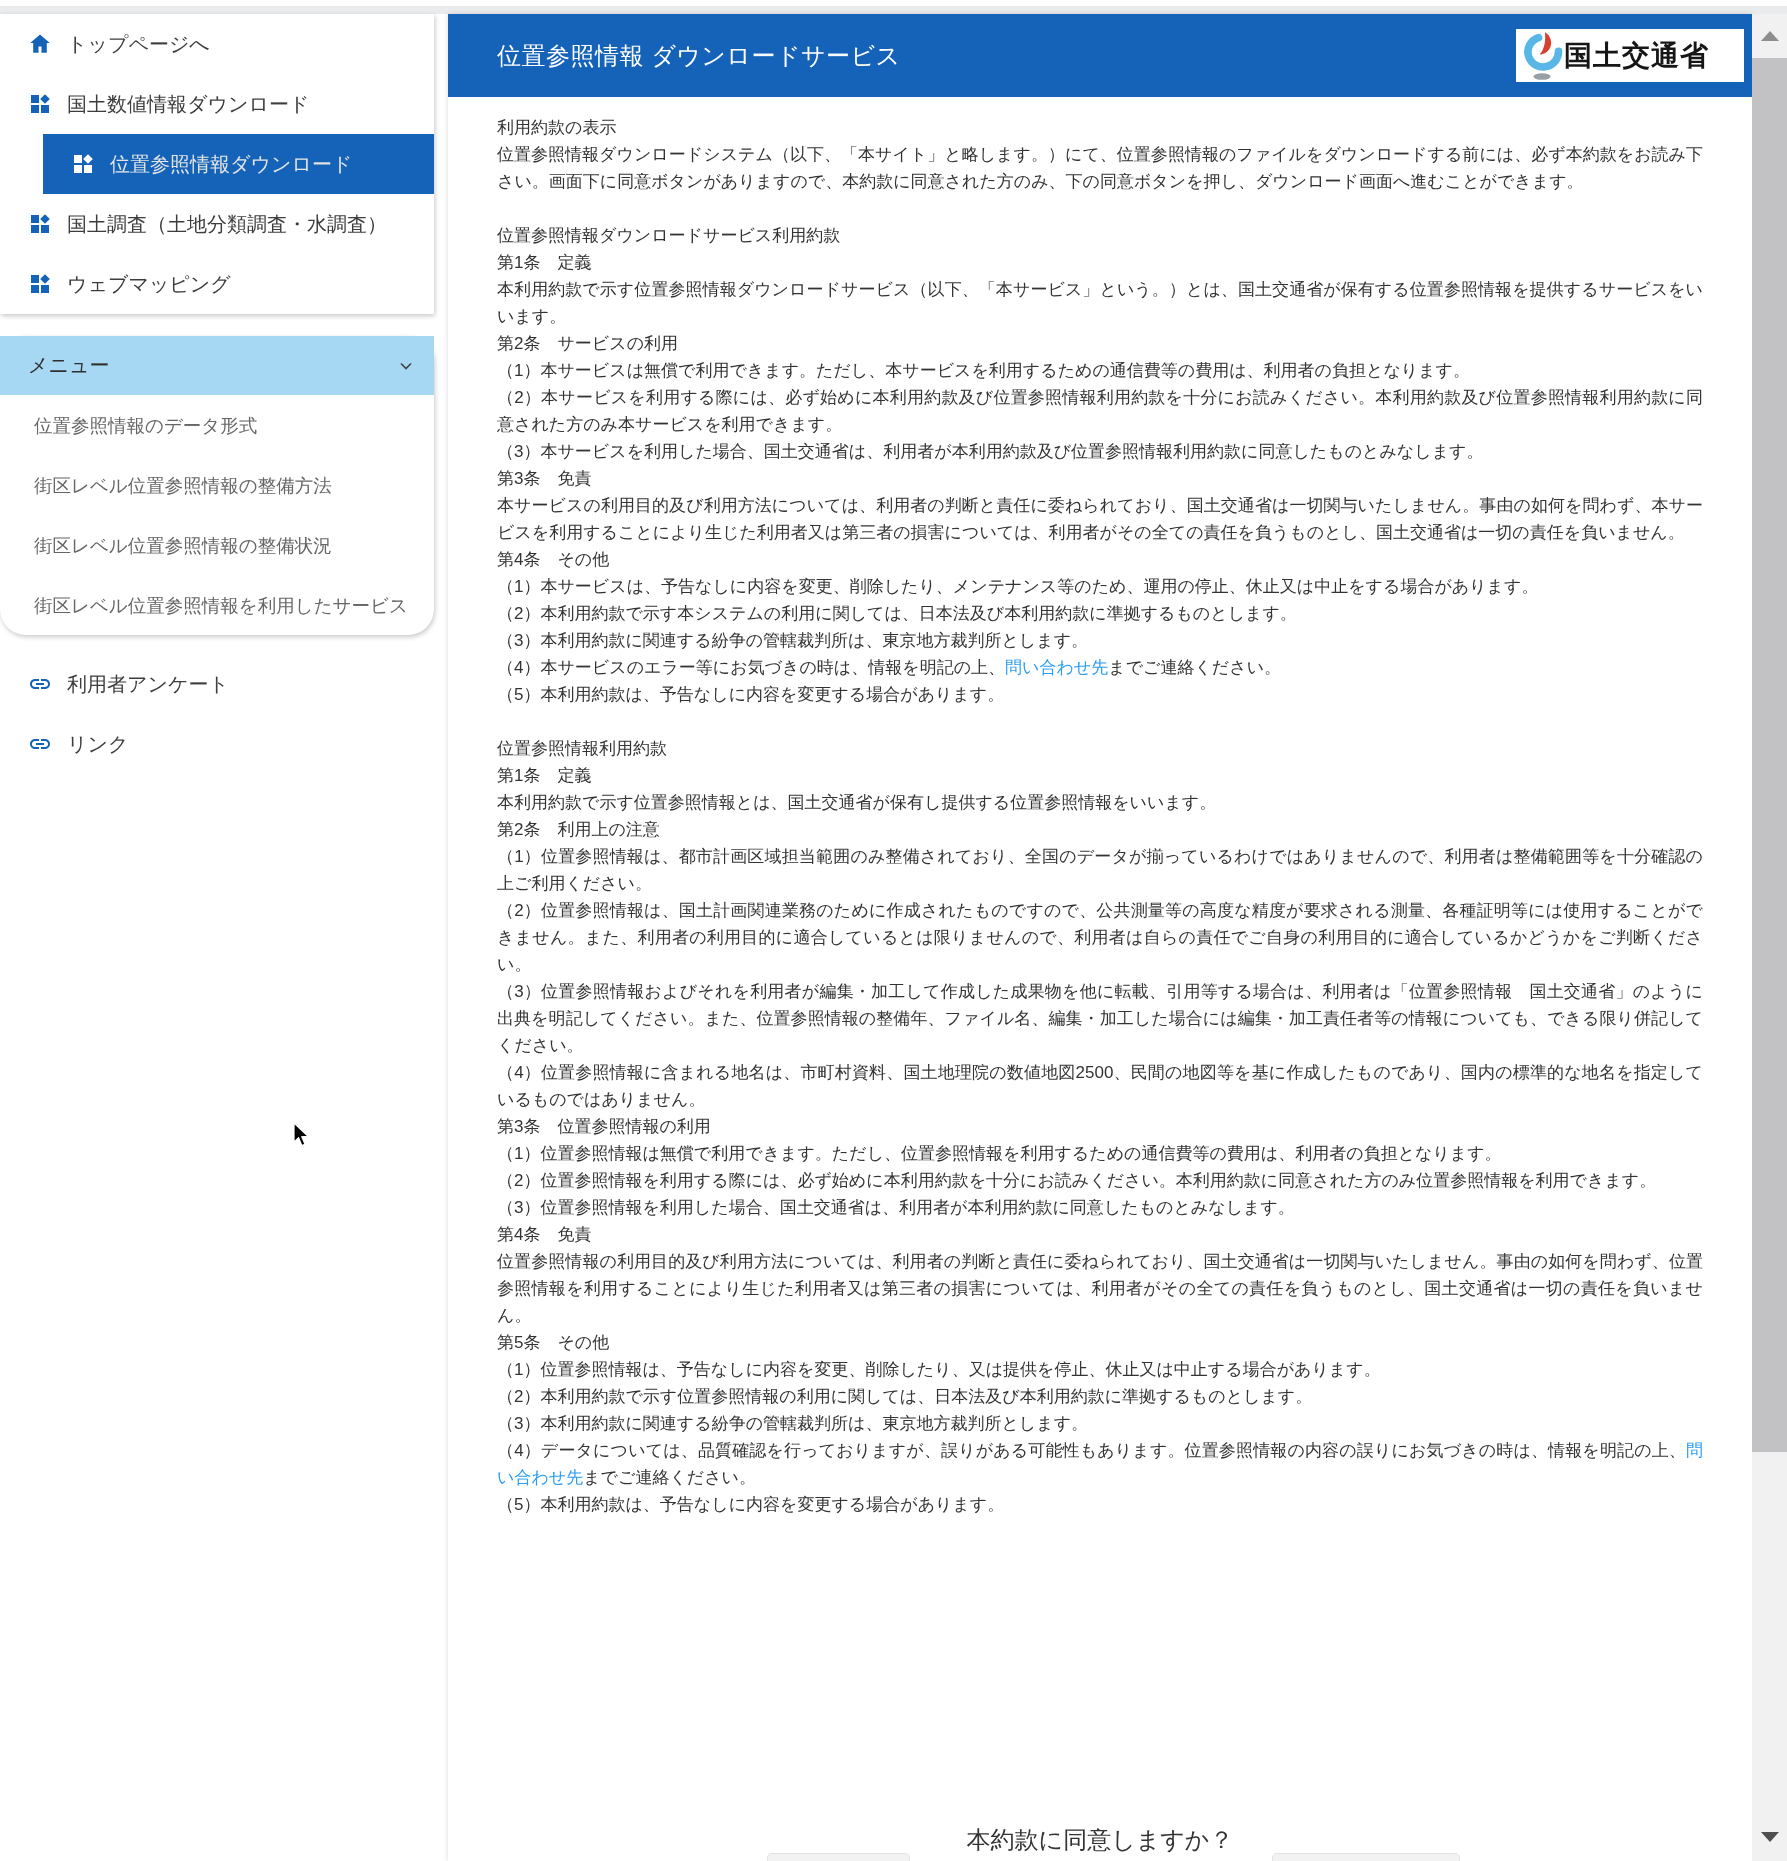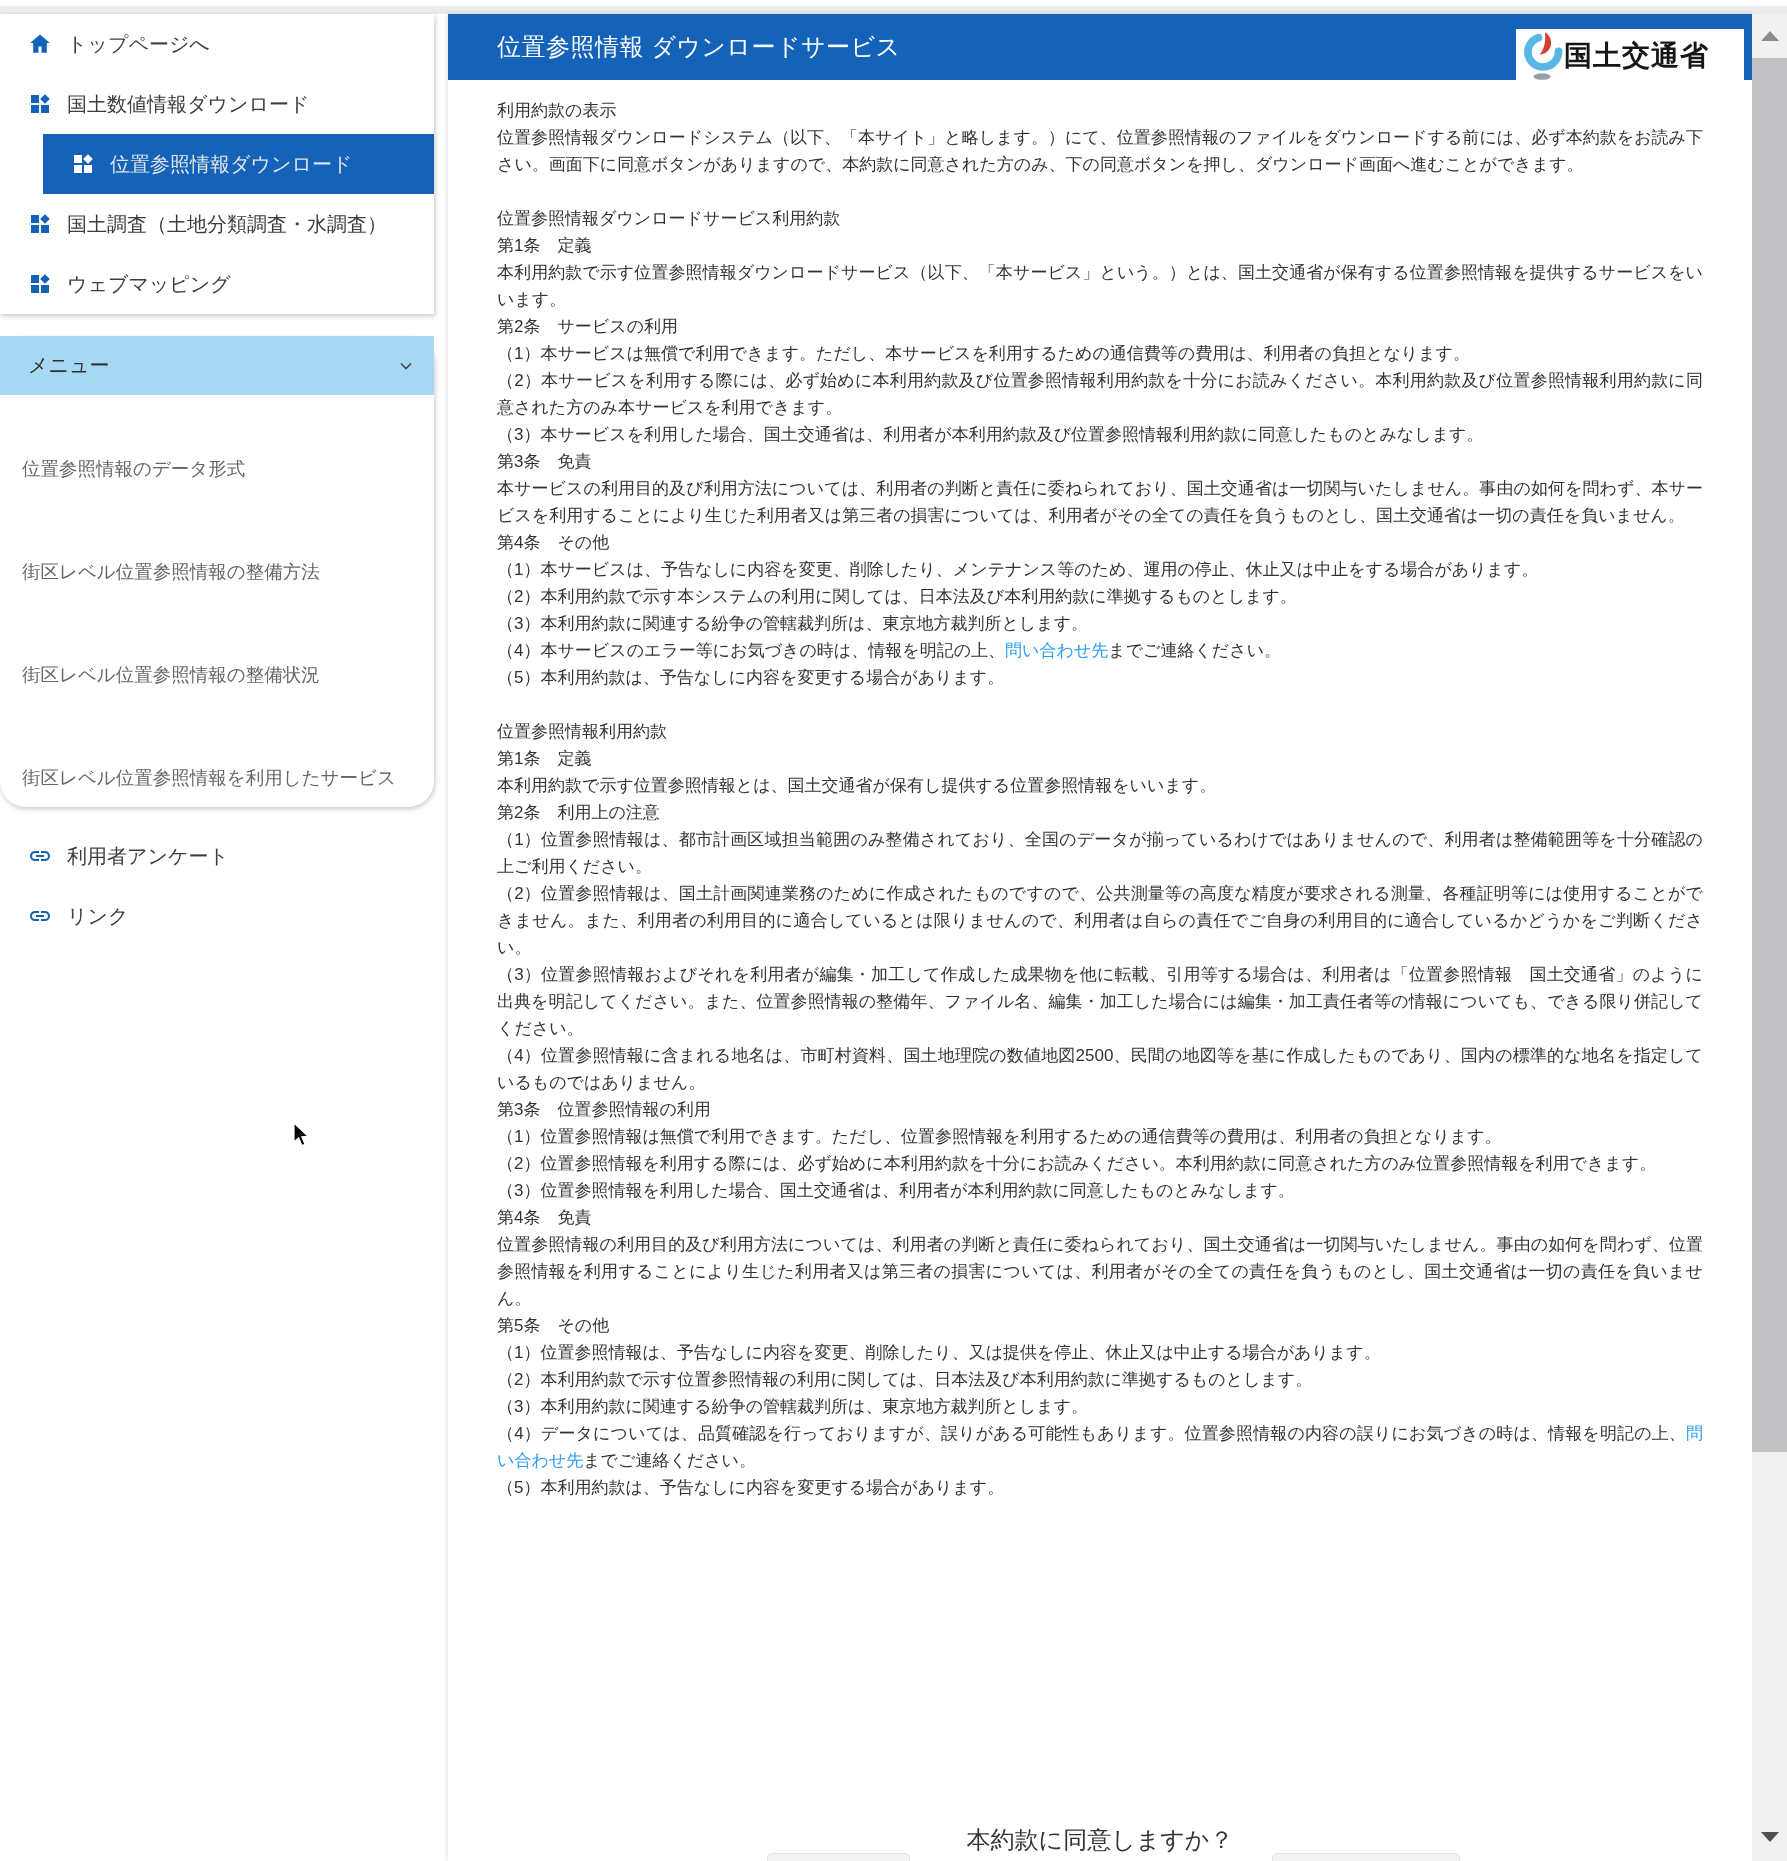--- a/index.html
+++ b/index.html
@@ -13,28 +13,28 @@
   .nav-item{height:60px;display:flex;align-items:center;padding-left:28px;gap:15px;
             font-size:20px;color:#3d3d3d;cursor:pointer;white-space:nowrap;}
   .nav-item.active{background:var(--blue);color:#e5e5e5;margin-left:43px;}
   .nav-icon{width:24px;height:24px;flex:0 0 24px;display:inline-flex;}
   .nav-icon svg{width:24px;height:24px;fill:var(--blue);}
   .nav-item.active .nav-icon svg{fill:#fff;}
   .menu-card{margin-top:22px;background:#fff;box-shadow:1px 2px 5px rgba(0,0,0,.22);border-radius:26px;}
   .menu-header{height:59px;background:var(--menu-blue);display:flex;align-items:center;
                justify-content:space-between;padding:0 18px 0 28px;font-size:20px;color:#2f2f2f;cursor:pointer;}
   .menu-header svg{width:20px;height:20px;stroke:#444;fill:none;stroke-width:2;}
-  .menu-item{height:60px;display:flex;align-items:center;padding-left:22px;
-             font-size:18.5px;color:#666;cursor:pointer;white-space:nowrap;margin-top:43px;}
+  .menu-item{height:60px;display:flex;align-items:center;padding-left:34px;
+             font-size:18.5px;color:#666;cursor:pointer;white-space:nowrap;}
   .bottom-nav{margin-top:19px;background:transparent;}
 
   
   .content-card{position:absolute;left:448px;top:14px;width:1304px;height:1847px;
                 background:#fff;box-shadow:0 0 5px rgba(0,0,0,.15);}
-  .content-header{height:66px;background:var(--blue);display:flex;align-items:center;
+  .content-header{height:83px;background:var(--blue);display:flex;align-items:center;
                   padding-left:49px;position:relative;box-sizing:border-box;}
   .content-header h1{margin:0;font-size:24px;font-weight:400;color:#fff;letter-spacing:.5px;}
   .logo-box{position:absolute;right:8px;top:15px;width:228px;height:53px;background:#fff;
             display:flex;align-items:center;padding:0 6px;box-sizing:border-box;}
   .logo-mark{width:42px;height:50px;flex:0 0 42px;}
   .logo-text{font-size:28px;font-weight:700;color:#161616;letter-spacing:1px;white-space:nowrap;}
 
   .terms{padding:17px 49px 0 49px;font-size:17px;line-height:27px;color:#333;
          text-align:justify;}
   .tline{min-height:27px;overflow-wrap:anywhere;word-break:break-all;}

